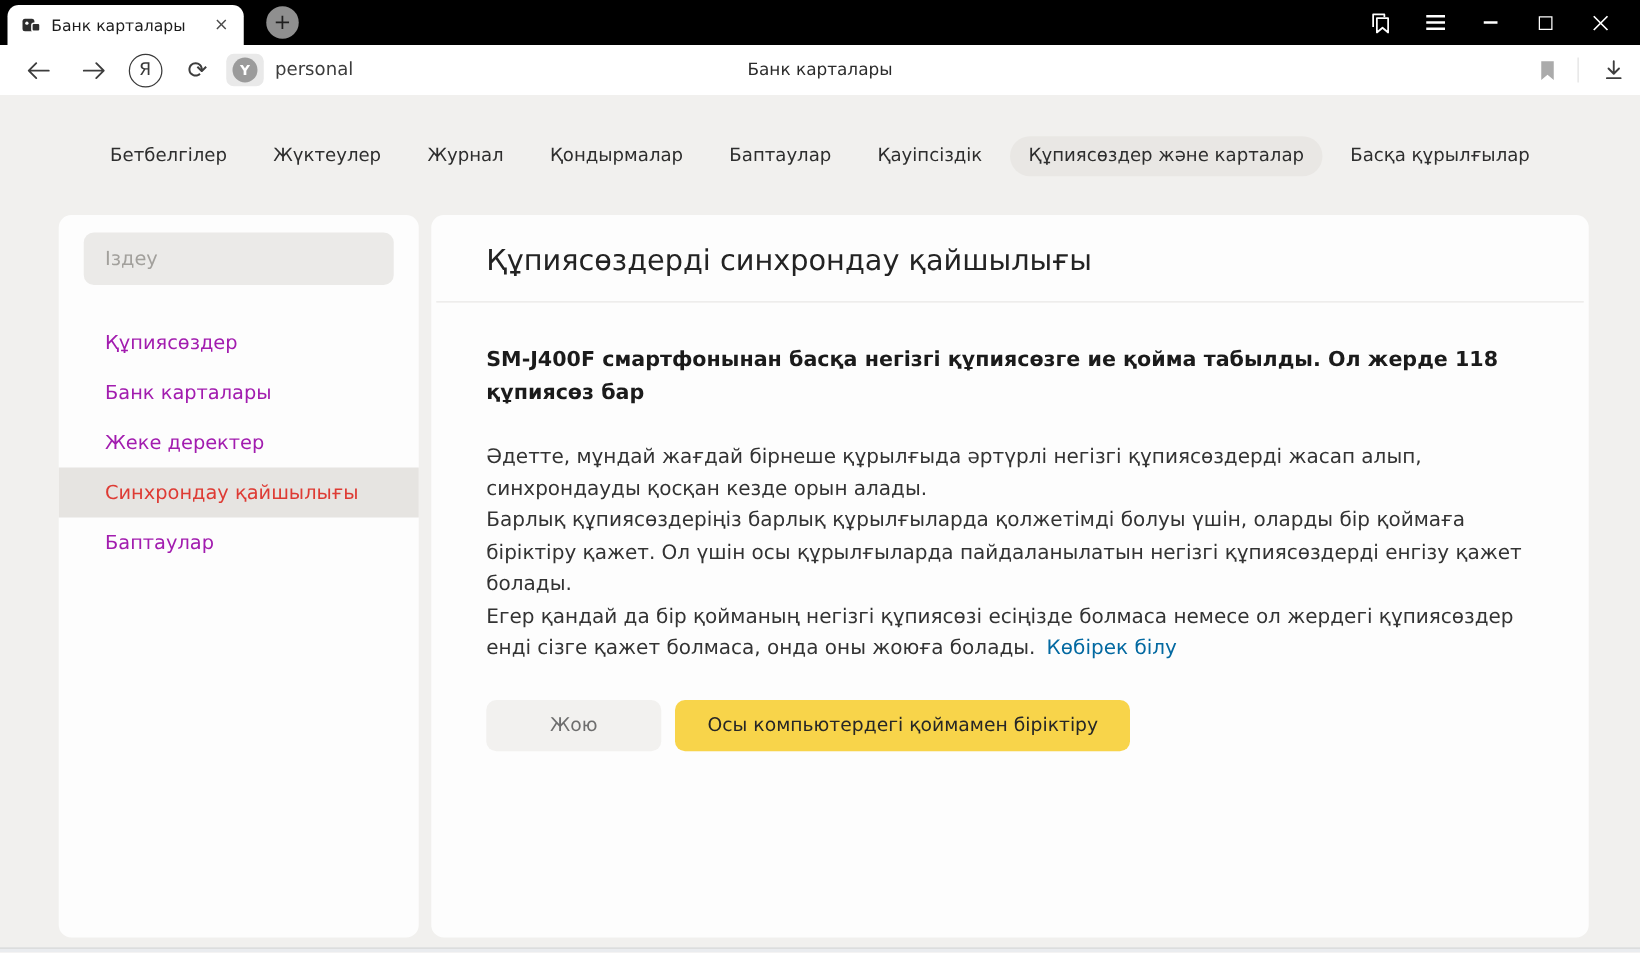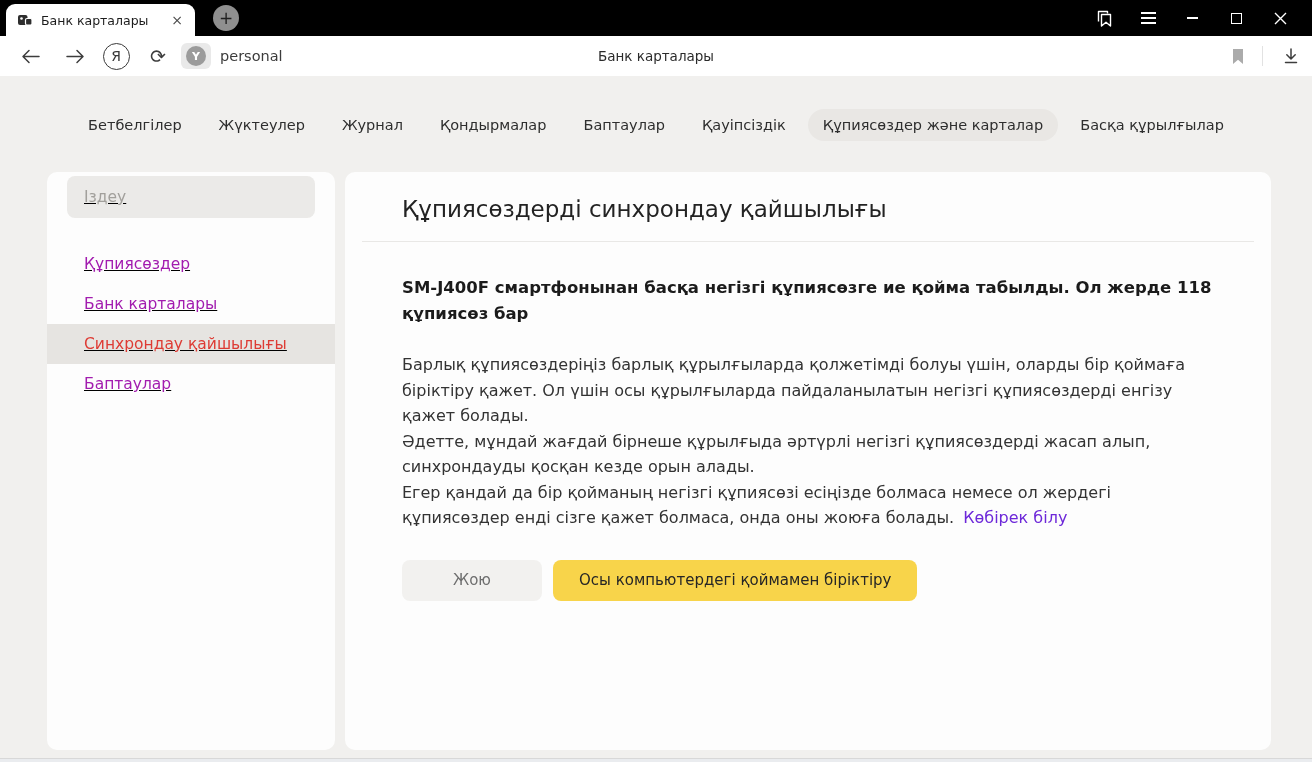--- a/index.html
+++ b/index.html
@@ -56,40 +56,40 @@
   .page { position:relative; height:686px;border-radius:25px; }
   .navrow { display:flex; justify-content:center; align-items:center; gap:7px;
     padding-top:33px; font-size:14.5px; color:#2e2e2e; }
   .nav-item { padding:8px 15px; border-radius:18px; white-space:nowrap; cursor:pointer; }
   .nav-item.active { background:#e9e7e4; }
 
   .content { position:absolute; top:96px; left:47px; right:41px; bottom:12px; display:flex; gap:10px; }
   .card { background:#fdfdfd; border-radius:10px; }
 
   
-  .sidebar { width:288px; flex:0 0 288px; padding-top:4px;text-decoration:underline; }
+  .sidebar { width:288px; flex:0 0 288px; padding-top:14px; }
   .search-input {
     display:block; width:248px; height:42px; margin:0 auto;
     background:#ebeae8; border:none; border-radius:8px; padding:0 17px;
     font-size:15.5px; color:#333; font-family:inherit; outline:none;
   }
   .search-input::placeholder { color:#a2a09c; }
   .side-list { margin-top:26px; }
   .side-item { height:40px; display:flex; align-items:center; padding-left:37px;
     font-size:15.5px; color:#a21caf; cursor:pointer; white-space:nowrap; }
   .side-item.selected { background:#e6e4e1; color:#de3b34; }
 
   
-  .main { flex:1; padding:0 57px; overflow:hidden; }
+  .main { flex:1; padding:0 44px; overflow:hidden; }
   .main-heading { margin:24px 0 0; font-size:23px; font-weight:400; color:#232323; }
   .main-divider { height:1px; background:#e9e8e6; margin:19px -40px 0; }
   .alert-title { margin-top:33px; max-width:850px;
     font-size:16.5px; font-weight:bold; color:#1b1b1b; line-height:26px; }
   .body-text { margin-top:25px; max-width:852px; font-size:16px; color:#333; line-height:25.5px; }
-  .learn-more { color:#6d28d9; text-decoration:none; margin-left:9px; cursor:pointer; }
+  .learn-more { color:#0369a1; text-decoration:none; margin-left:9px; cursor:pointer; }
   .btn-row { margin-top:29px; display:flex; gap:11px; }
   .btn { height:41px; border:none; border-radius:8px; font-family:inherit;
     font-size:15px; cursor:pointer; }
   .btn-yellow { background:#f8d44a; color:#262626; padding:0 26px; }
   .btn-gray { background:#f2f1ef; color:#6e6e6e; min-width:140px; padding:0 30px; }
 
   .window-bottom { position:absolute; left:0; right:0; bottom:0; height:4px;
     background:#eaecef; border-top:1px solid #d8d8d8; }
 </style>
 </head>
@@ -192,34 +192,35 @@
       <span class="nav-item">Басқа құрылғылар</span>
     </div>
 
     <div class="content">
 
       <div class="card sidebar">
         <input class="search-input" type="text" placeholder="Іздеу" style="">
         <div class="side-list">
           <div class="side-item">Құпиясөздер</div>
           <div class="side-item">Банк карталары</div>
+          <div class="side-item">Жеке деректер</div>
           <div class="side-item selected">Синхрондау қайшылығы</div>
           <div class="side-item">Баптаулар</div>
         </div>
       </div>
 
       <div class="card main">
         <h1 class="main-heading">Құпиясөздерді синхрондау қайшылығы</h1>
         <div class="main-divider"></div>
 
         <div class="alert-title">SM-J400F смартфонынан басқа негізгі құпиясөзге ие қойма табылды. Ол жерде 118 құпиясөз бар</div>
 
         <div class="body-text">
+          <div>Әдетте, мұндай жағдай бірнеше құрылғыда әртүрлі негізгі құпиясөздерді жасап алып, синхрондауды қосқан кезде орын алады.</div>
           <div>Барлық құпиясөздеріңіз барлық құрылғыларда қолжетімді болуы үшін, оларды бір қоймаға біріктіру қажет. Ол үшін осы құрылғыларда пайдаланылатын негізгі құпиясөздерді енгізу қажет болады.</div>
-          <div>Әдетте, мұндай жағдай бірнеше құрылғыда әртүрлі негізгі құпиясөздерді жасап алып, синхрондауды қосқан кезде орын алады.</div>
           <div><span>Егер қандай да бір қойманың негізгі құпиясөзі есіңізде болмаса немесе ол жердегі құпиясөздер енді сізге қажет болмаса, онда оны жоюға болады.</span><a class="learn-more">Көбірек білу</a></div>
         </div>
 
         <div class="btn-row">
           <button class="btn btn-gray">Жою</button>
           <button class="btn btn-yellow">Осы компьютердегі қоймамен біріктіру</button>
         </div>
       </div>
 
     </div>

